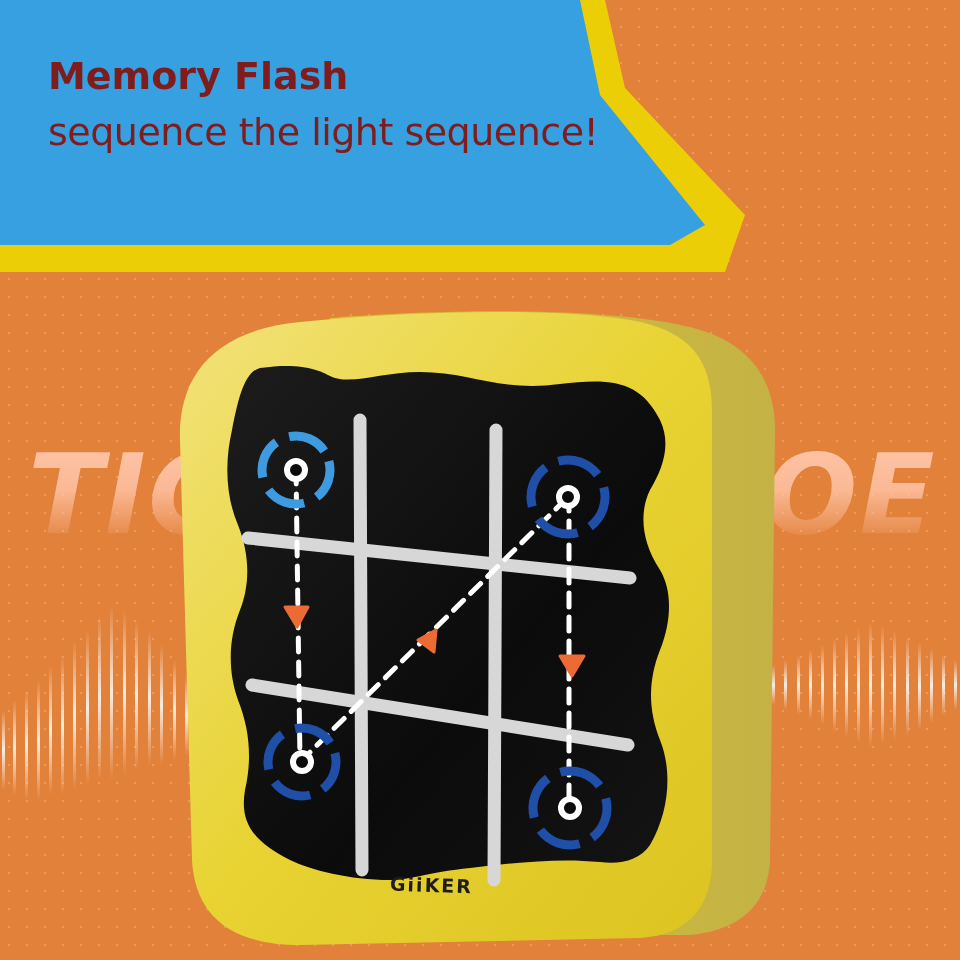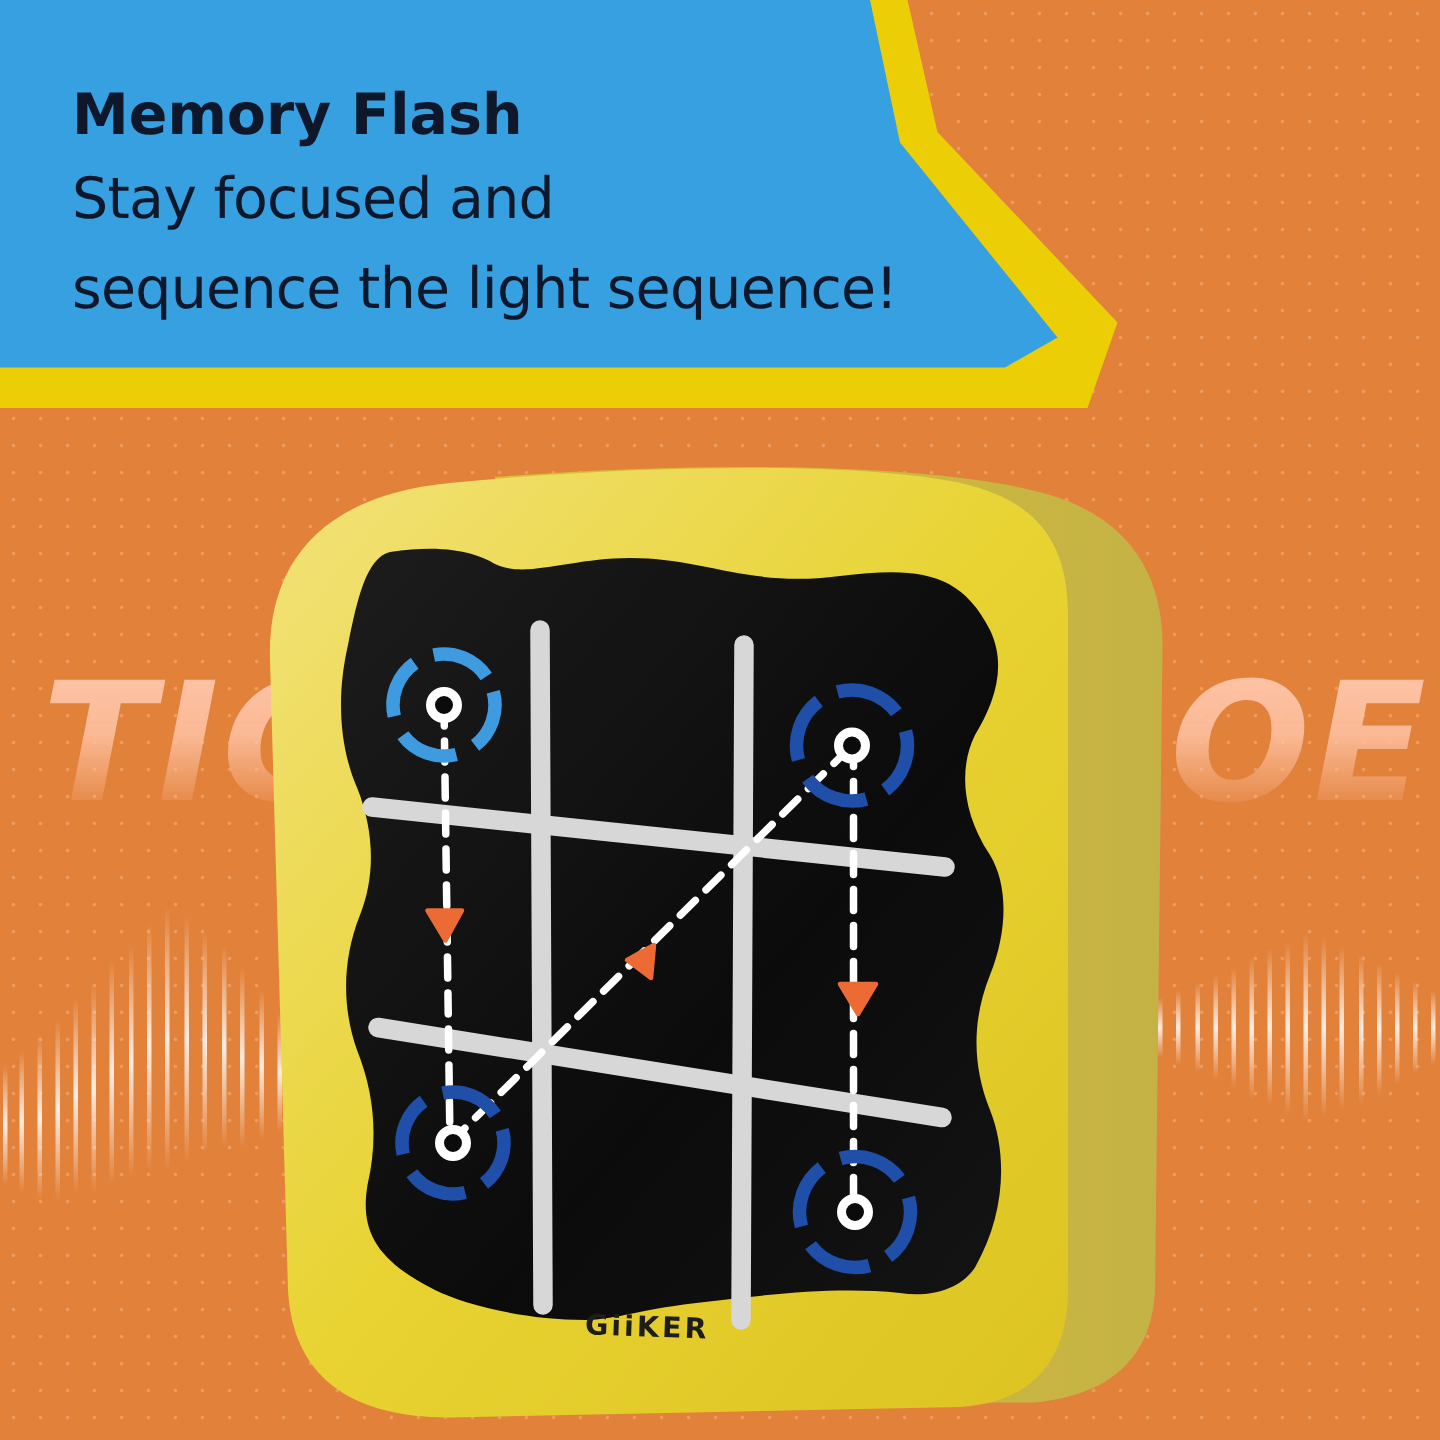--- a/index.html
+++ b/index.html
@@ -6,23 +6,23 @@
   body { width: 960px; height: 960px; overflow: hidden; background: #e2813a; position: relative; font-family: "DejaVu Sans", sans-serif; }
   .stage { position: absolute; inset: 0; width: 960px; height: 960px; }
   .dots { position: absolute; inset: 0;
     background-image: radial-gradient(circle, rgba(255,200,160,0.35) 1px, transparent 1.5px);
     background-size: 18px 18px; }
   .bg-word { position: absolute; top: 440px; font-family: "DejaVu Sans", sans-serif; font-weight: bold; font-style: italic;
     font-size: 110px; letter-spacing: 2px; color: transparent;
     background: linear-gradient(to bottom, rgba(255,200,175,0.95) 0%, rgba(255,195,165,0.85) 45%, rgba(255,190,150,0) 95%);
     -webkit-background-clip: text; background-clip: text; line-height: 1; }
   .bg-word.left { left: 28px; }
-  .bg-word.right { left: 780px; text-align: center; }
+  .bg-word.right { left: 764px; text-align: center; }
   .waves { position: absolute; }
-  .banner-text { position: absolute; left: 48px; top: 50px; color: #0f172a; }
+  .banner-text { position: absolute; left: 48px; top: 50px; color: #7f1d1d; }
   .banner-title { font-family: "DejaVu Sans", sans-serif; font-weight: bold; font-size: 38px; line-height: 52px; letter-spacing: 0px; }
   .banner-sub { font-family: "DejaVu Sans", sans-serif; font-size: 38px; line-height: 60px; font-weight: normal; letter-spacing: -0.5px; }
   .logo { position: absolute; left: 390px; top: 874px; font-family: "DejaVu Sans", sans-serif; font-weight: bold; font-size: 19px; letter-spacing: 2px; color: #1d1d1b; transform: rotate(2deg); }
 </style>
 </head>
 <body>
 
 <div class="stage">
 
   <div class="dots"></div>
@@ -78,21 +78,20 @@
     </g>
   </svg>
 
   <svg style="position:absolute;left:0;top:0" width="960" height="280">
     <polygon points="0,0 605,0 625,88 745,215 725,272 0,272" fill="#ecce06"></polygon>
     <polygon points="0,0 580,0 600,95 705,225 670,245 0,245" fill="#36a0e0"></polygon>
   </svg>
 
   <div class="banner-text">
     <div class="banner-title">Memory Flash</div>
-    <div class="banner-sub">Stay focused and</div>
     <div class="banner-sub">sequence the light sequence!</div>
   </div>
 
   <svg style="position:absolute;left:0;top:0" width="960" height="960">
     <defs>
       <linearGradient id="bodyGrad" x1="0" y1="0" x2="1" y2="1">
         <stop offset="0" stop-color="#f2e27a"></stop>
         <stop offset="0.5" stop-color="#e8d332"></stop>
         <stop offset="1" stop-color="#dcc321"></stop>
       </linearGradient>

